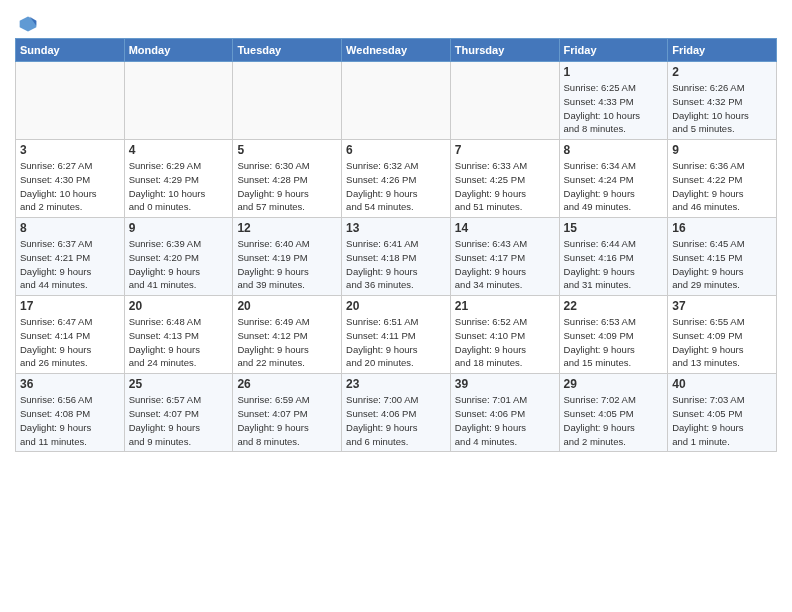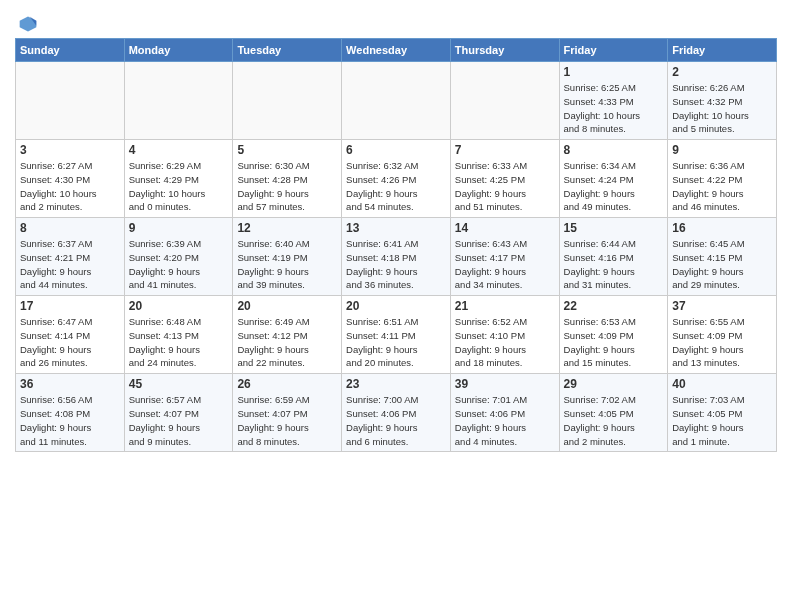--- a/index.html
+++ b/index.html
@@ -237,21 +237,21 @@
             <div class="day-num">37</div>
             <div class="day-info">Sunrise: 6:55 AM<br>Sunset: 4:09 PM<br>Daylight: 9 hours<br>and 13 minutes.</div>
           </td>
         </tr>
         <tr>
           <td>
             <div class="day-num">36</div>
             <div class="day-info">Sunrise: 6:56 AM<br>Sunset: 4:08 PM<br>Daylight: 9 hours<br>and 11 minutes.</div>
           </td>
           <td>
-            <div class="day-num">45</div>
+            <div class="day-num">25</div>
             <div class="day-info">Sunrise: 6:57 AM<br>Sunset: 4:07 PM<br>Daylight: 9 hours<br>and 9 minutes.</div>
           </td>
           <td>
             <div class="day-num">26</div>
             <div class="day-info">Sunrise: 6:59 AM<br>Sunset: 4:07 PM<br>Daylight: 9 hours<br>and 8 minutes.</div>
           </td>
           <td>
             <div class="day-num">23</div>
             <div class="day-info">Sunrise: 7:00 AM<br>Sunset: 4:06 PM<br>Daylight: 9 hours<br>and 6 minutes.</div>
           </td>

